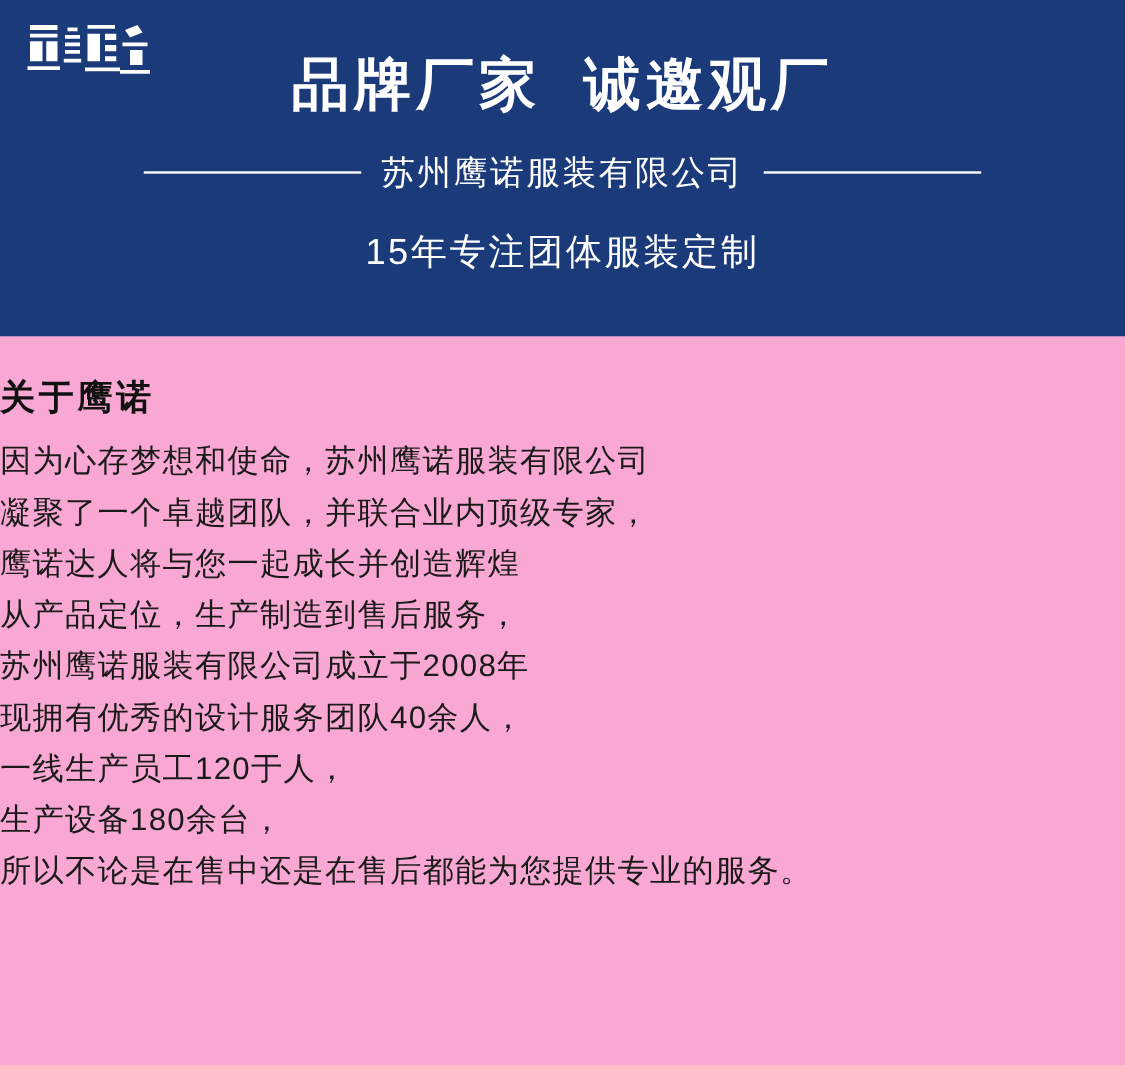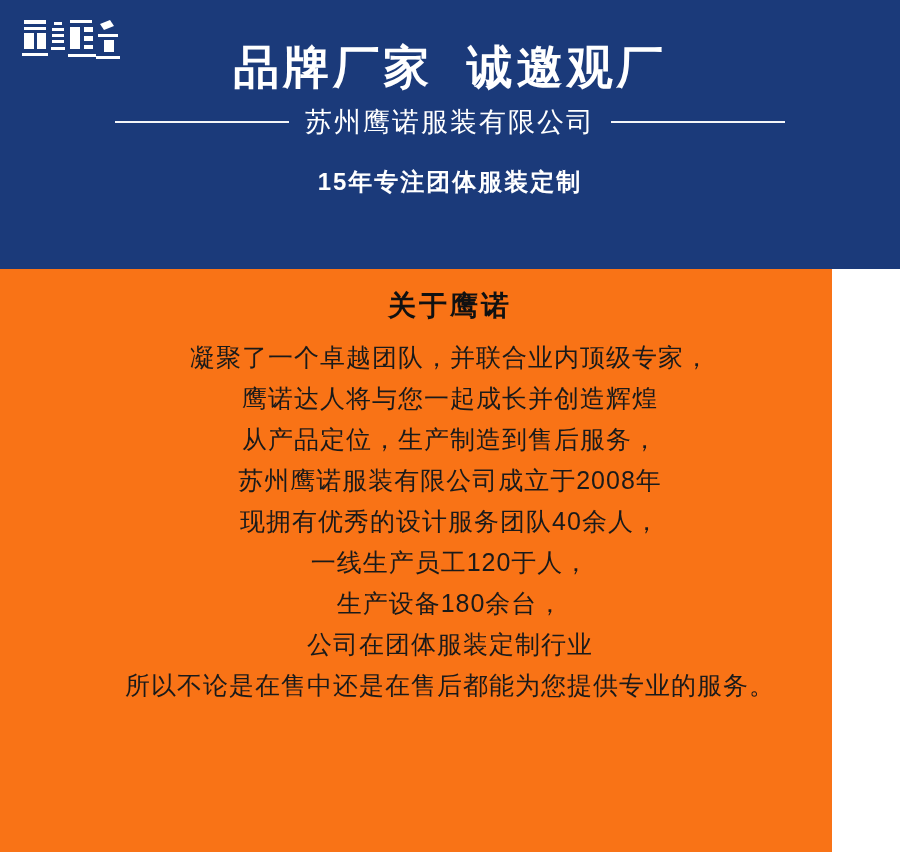--- a/index.html
+++ b/index.html
@@ -4,24 +4,24 @@
 <style>
   * { margin: 0; padding: 0; box-sizing: border-box; }
   html, body {
     width: 900px;
     height: 852px;
     background: #ffffff;
     font-family: "Liberation Sans", sans-serif;
     overflow: hidden;
   }
   .page {
-    width: 832px;
+    width: 900px;
     height: 852px;
     position: relative;
-    background: #f97316;
+    background: #f9a8d4;
   }
 
   
   .banner {
     width: 900px;
     height: 269px;
     background: #1b3a7a;
     position: relative;
     display: flex;
     flex-direction: column;
@@ -43,21 +43,21 @@
     color: #ffffff;
     font-size: 46px;
     font-weight: bold;
     letter-spacing: 4px;
     line-height: 1;
     text-align: center;
     white-space: pre;
   }
 
   .subline-wrap {
-    margin-top: 14px;
+    margin-top: 30px;
     width: 670px;
     display: flex;
     align-items: center;
     justify-content: flex-start;
   }
   .rule {
     flex: 1 1 auto;
     height: 2px;
     background: #ffffff;
     opacity: 0.95;
@@ -66,32 +66,31 @@
     color: #ffffff;
     font-size: 27px;
     letter-spacing: 2px;
     padding: 0 16px;
     white-space: nowrap;
   }
 
   .tagline {
     margin-top: 26px;
     color: #ffffff;
-    font-size: 24px;
-    font-weight: bold;
+    font-size: 29px;
+    font-weight: normal;
     letter-spacing: 2px;
     text-align: right;
     white-space: nowrap;
   }
 
   
   .content {
     width: 900px;
-    padding-top: 18px;
-    text-align: center;
+    padding-top: 30px;
   }
   .section-title {
     color: #111111;
     font-size: 28px;
     font-weight: bold;
     letter-spacing: 3px;
     margin-bottom: 12px;
   }
   .para-line {
     color: #1a1a1a;
@@ -141,24 +140,24 @@
       <div class="rule"></div>
       <div class="subline">苏州鹰诺服装有限公司</div>
       <div class="rule"></div>
     </div>
 
     <div class="tagline">15年专注团体服装定制</div>
   </div>
 
   <div class="content">
     <div class="section-title">关于鹰诺</div>
+    <div class="para-line">因为心存梦想和使命，苏州鹰诺服装有限公司</div>
     <div class="para-line">凝聚了一个卓越团队，并联合业内顶级专家，</div>
     <div class="para-line">鹰诺达人将与您一起成长并创造辉煌</div>
     <div class="para-line">从产品定位，生产制造到售后服务，</div>
     <div class="para-line">苏州鹰诺服装有限公司成立于2008年</div>
     <div class="para-line">现拥有优秀的设计服务团队40余人，</div>
     <div class="para-line">一线生产员工120于人，</div>
     <div class="para-line">生产设备180余台，</div>
-    <div class="para-line">公司在团体服装定制行业</div>
     <div class="para-line">所以不论是在售中还是在售后都能为您提供专业的服务。</div>
   </div>
 
 </div>
 
 </body></html>

